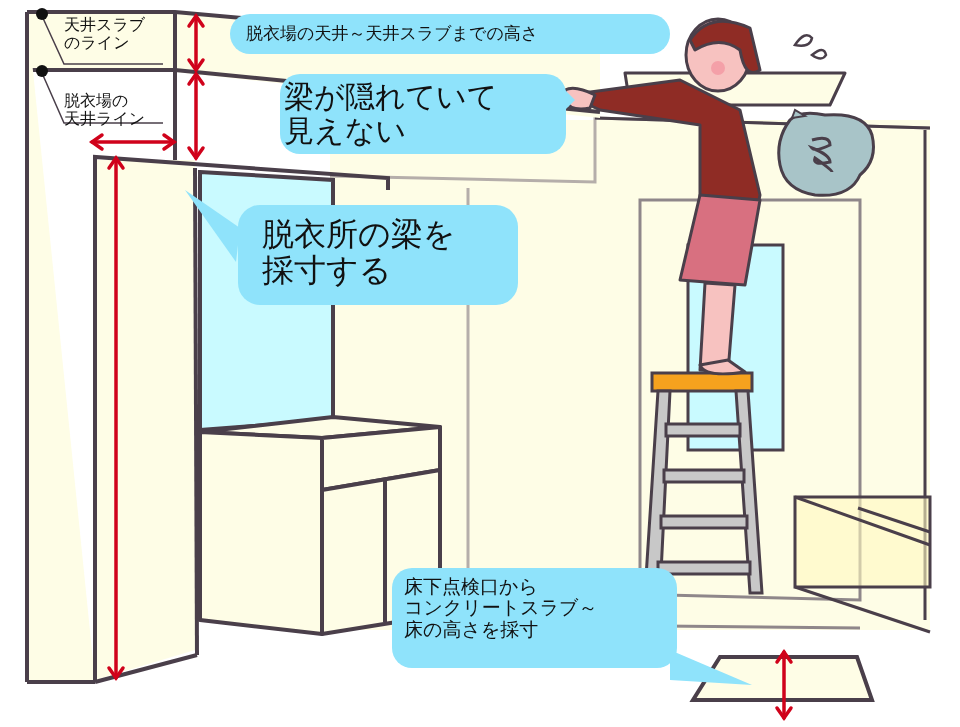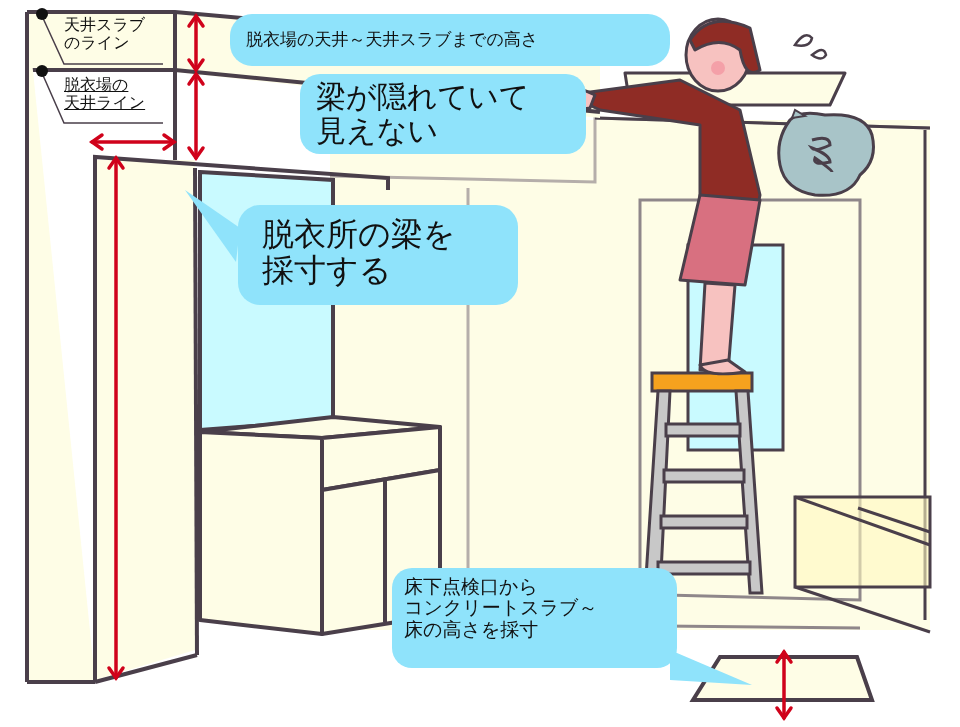--- a/index.html
+++ b/index.html
@@ -3,30 +3,30 @@
 <meta charset="utf-8">
 <style>
   html, body { margin: 0; padding: 0; background: #ffffff; }
   body { width: 960px; height: 727px; position: relative; overflow: hidden;
          font-family: "DejaVu Sans", "Liberation Sans", sans-serif; }
   #scene { position: absolute; left: 0; top: 0; width: 960px; height: 727px; }
   .bubble { position: absolute; background: #8fe3fb; color: #111;
             border-radius: 22px; line-height: 1.12; white-space: pre-line; }
   .lbl { position: absolute; color: #111; font-size: 16px; line-height: 1.15;
          white-space: pre-line; }
-  #b-top { left: 230px; top: 14px; width: 440px; height: 52px; font-size: 17px;
+  #b-top { left: 230px; top: 14px; width: 440px; height: 40px; font-size: 17px;
            display: flex; align-items: center; padding-left: 16px; box-sizing: border-box; }
   #b-hidden { left: 280px; top: 74px; width: 286px; height: 80px; font-size: 30px;
-              padding: 6px 0 0 16px; box-sizing: border-box; border-radius: 20px; margin-left: 20px; }
+              padding: 6px 0 0 4px; box-sizing: border-box; border-radius: 20px; }
   #b-measure { left: 238px; top: 205px; width: 280px; height: 100px; font-size: 32px;
                padding: 12px 0 0 24px; box-sizing: border-box; }
   #b-floor { left: 392px; top: 568px; width: 285px; height: 100px; font-size: 19px;
              padding: 8px 0 0 12px; box-sizing: border-box; border-radius: 20px; }
   #l-slab { left: 64px; top: 16px; }
-  #l-ceiling { left: 64px; top: 76px; text-decoration: underline; }
+  #l-ceiling { left: 64px; top: 92px; }
 </style>
 </head>
 <body>
 
 <svg id="scene" viewBox="0 0 960 727" xmlns="http://www.w3.org/2000/svg">
 
   <g>
     <rect x="330" y="120" width="600" height="510" fill="#fefde6"></rect>
     <polyline points="330,176 595,182 595,118 930,128" fill="none" stroke="#b5aeaa" stroke-width="3"></polyline>
     <line x1="468" y1="188" x2="468" y2="590" stroke="#b5aeaa" stroke-width="3"></line>

